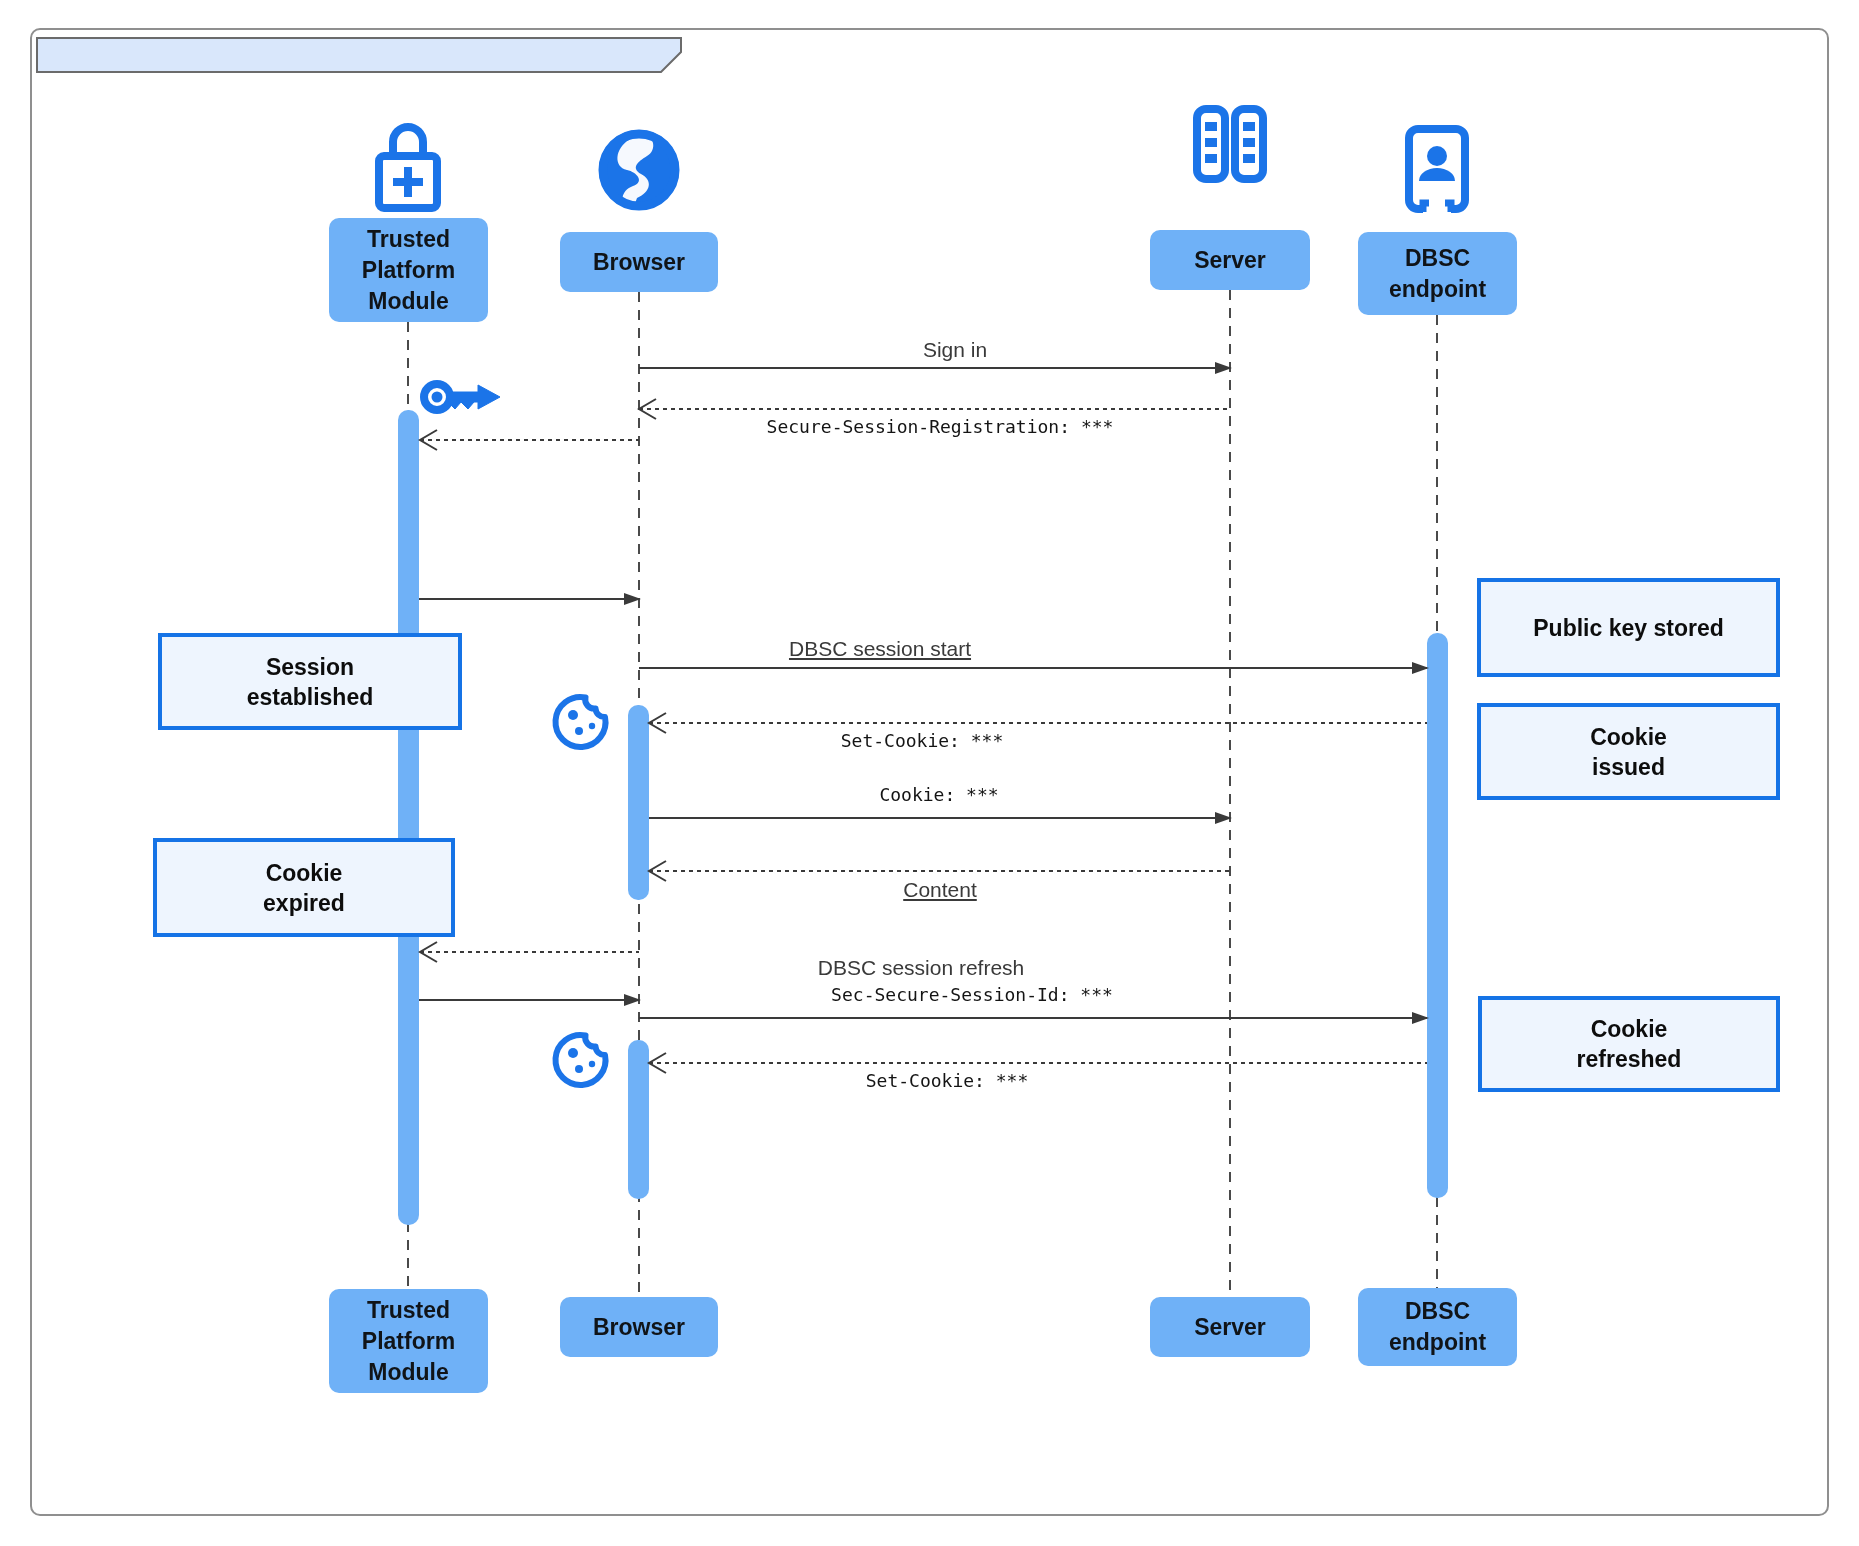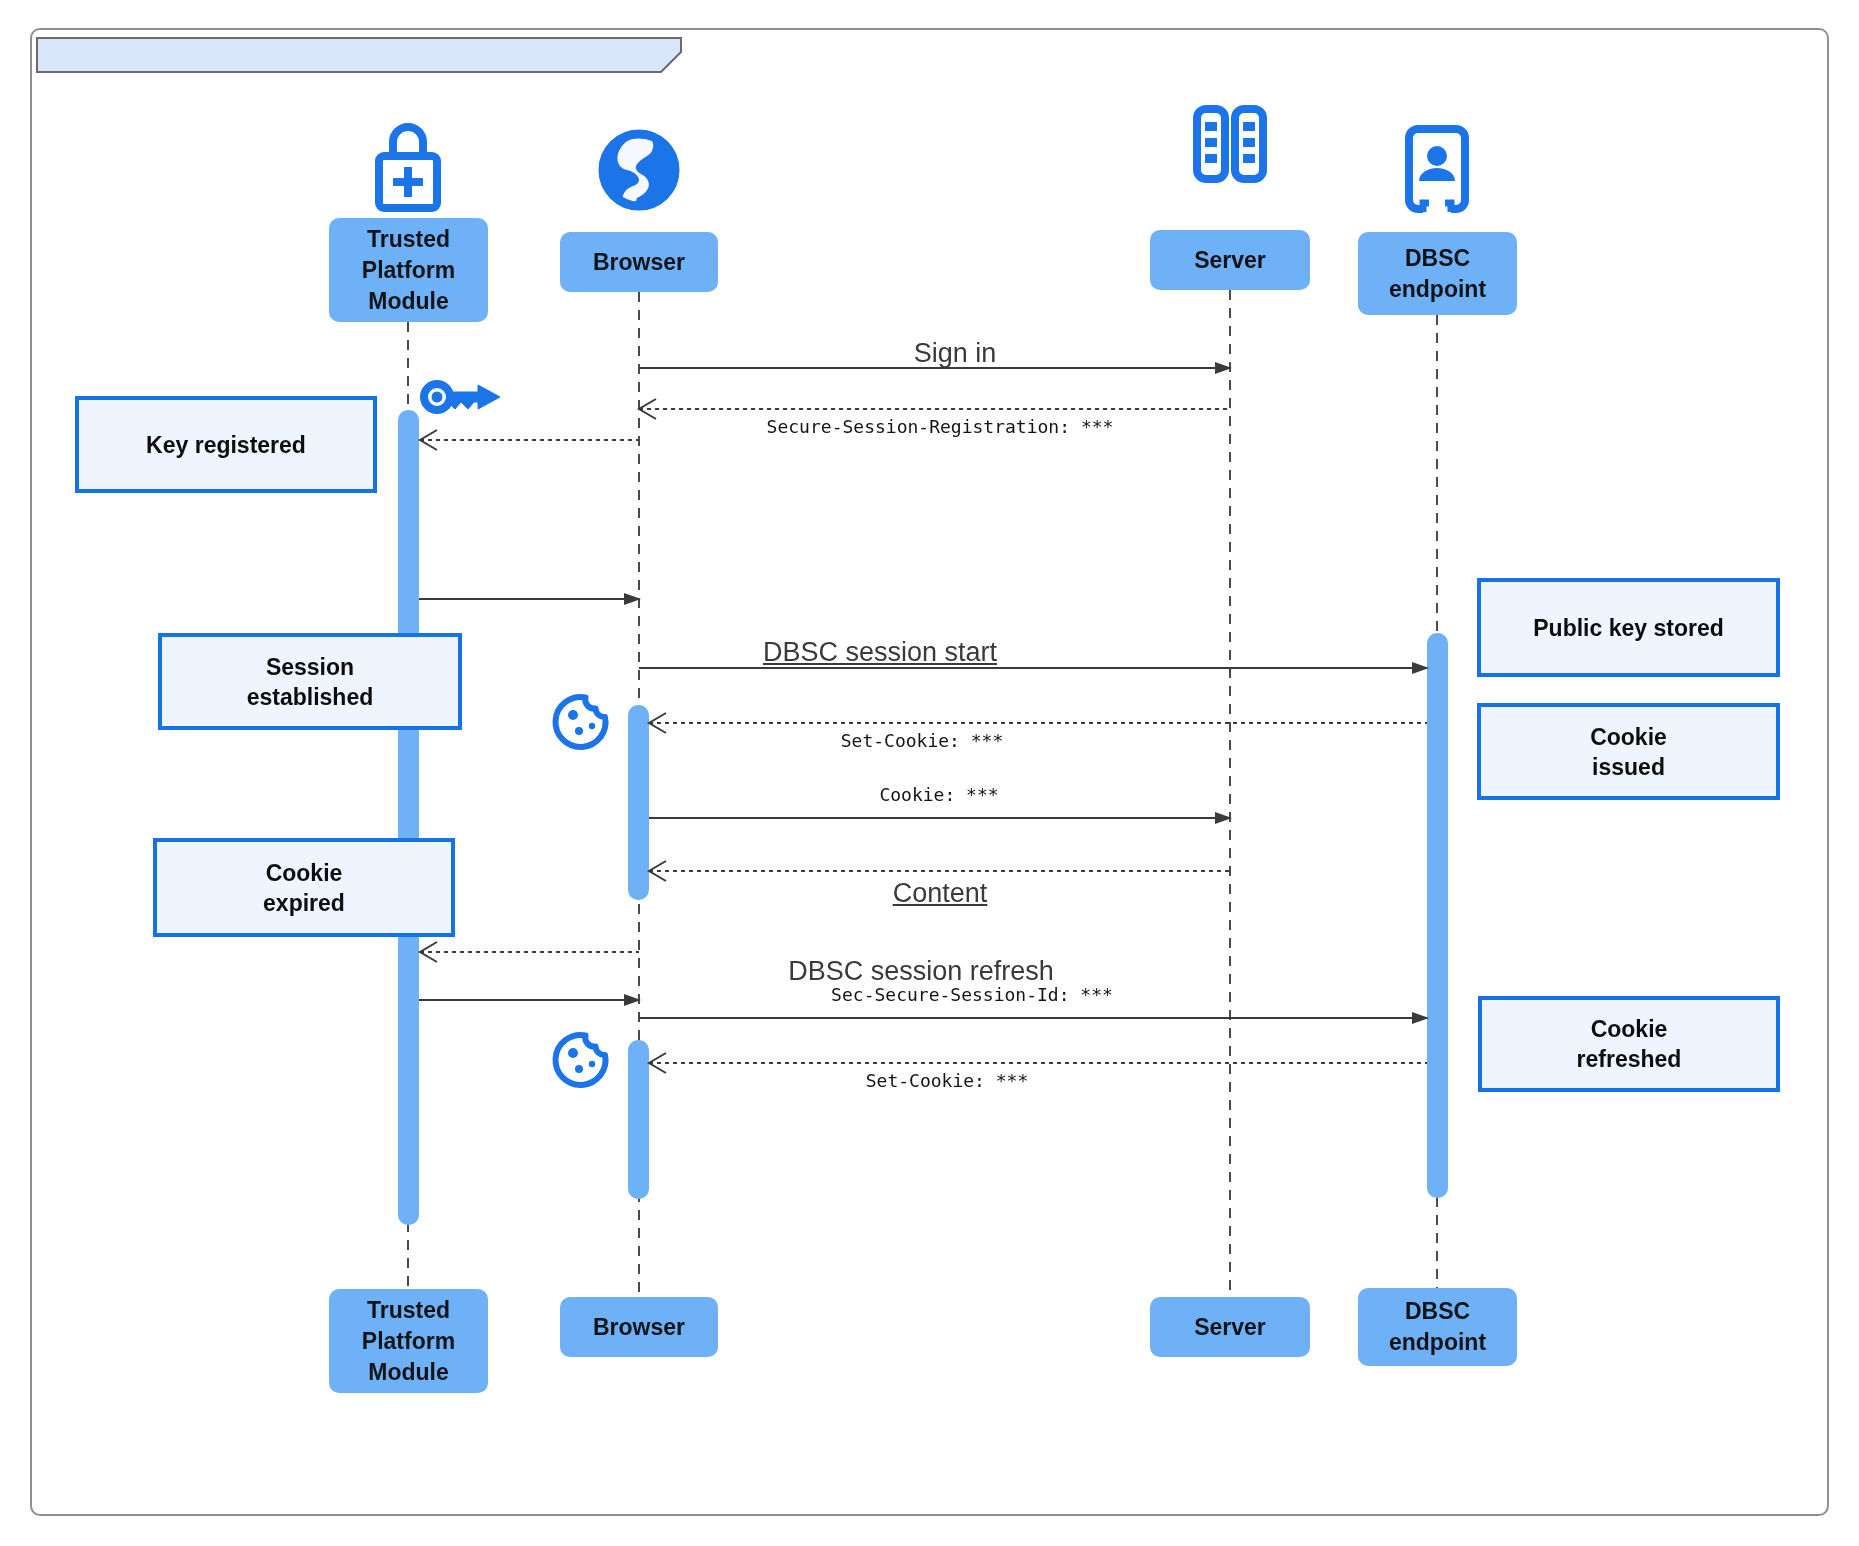--- a/index.html
+++ b/index.html
@@ -31,21 +31,21 @@
 
   .msg-line{position:absolute;height:2px;}
   .msg-line.solid{background:#3a3a3a;}
   .msg-line.dashed{background:repeating-linear-gradient(90deg,#3a3a3a 0 4px,transparent 4px 8px);}
   .head-right{position:absolute;right:-2px;top:-5px;width:0;height:0;
               border-left:17px solid #3a3a3a;border-top:6px solid transparent;
               border-bottom:6px solid transparent;}
   .head-open-left{position:absolute;left:-2px;top:-11px;}
 
   .msg-label{position:absolute;transform:translateX(-50%);white-space:nowrap;}
-  .msg-label.sans{font-size:27px;color:#3a3a3a;}
+  .msg-label.sans{font-size:21px;color:#3a3a3a;}
   .msg-label.mono{font-family:"DejaVu Sans Mono",monospace;font-size:18px;color:#141414;}
 
   .icon{position:absolute;}
 </style>
 </head>
 <body>
 
 <div id="stage">
 
   <div class="frame"></div>
@@ -190,21 +190,20 @@
   <div class="msg-label sans" style="left:955px;top:338px;">Sign in</div>
   <div class="msg-label mono" style="left:940px;top:416px;">Secure-Session-Registration: ***</div>
   <div class="msg-label sans" style="left:880px;top:637px;text-decoration:underline;">DBSC session start</div>
   <div class="msg-label mono" style="left:922px;top:730px;">Set-Cookie: ***</div>
   <div class="msg-label mono" style="left:939px;top:784px;">Cookie: ***</div>
   <div class="msg-label sans" style="left:940px;top:878px;text-decoration:underline;">Content</div>
   <div class="msg-label sans" style="left:921px;top:956px;">DBSC session refresh</div>
   <div class="msg-label mono" style="left:972px;top:984px;">Sec-Secure-Session-Id: ***</div>
   <div class="msg-label mono" style="left:947px;top:1070px;">Set-Cookie: ***</div>
 
-  <div class="note" style="left:75px;top:396px;width:302px;height:97px;">Key registered</div>
   <div class="note" style="left:158px;top:633px;width:304px;height:97px;">Session
 established</div>
   <div class="note" style="left:153px;top:838px;width:302px;height:99px;">Cookie
 expired</div>
   <div class="note" style="left:1477px;top:578px;width:303px;height:99px;">Public key stored</div>
   <div class="note" style="left:1477px;top:703px;width:303px;height:97px;">Cookie
 issued</div>
   <div class="note" style="left:1478px;top:996px;width:302px;height:96px;">Cookie
 refreshed</div>
 

